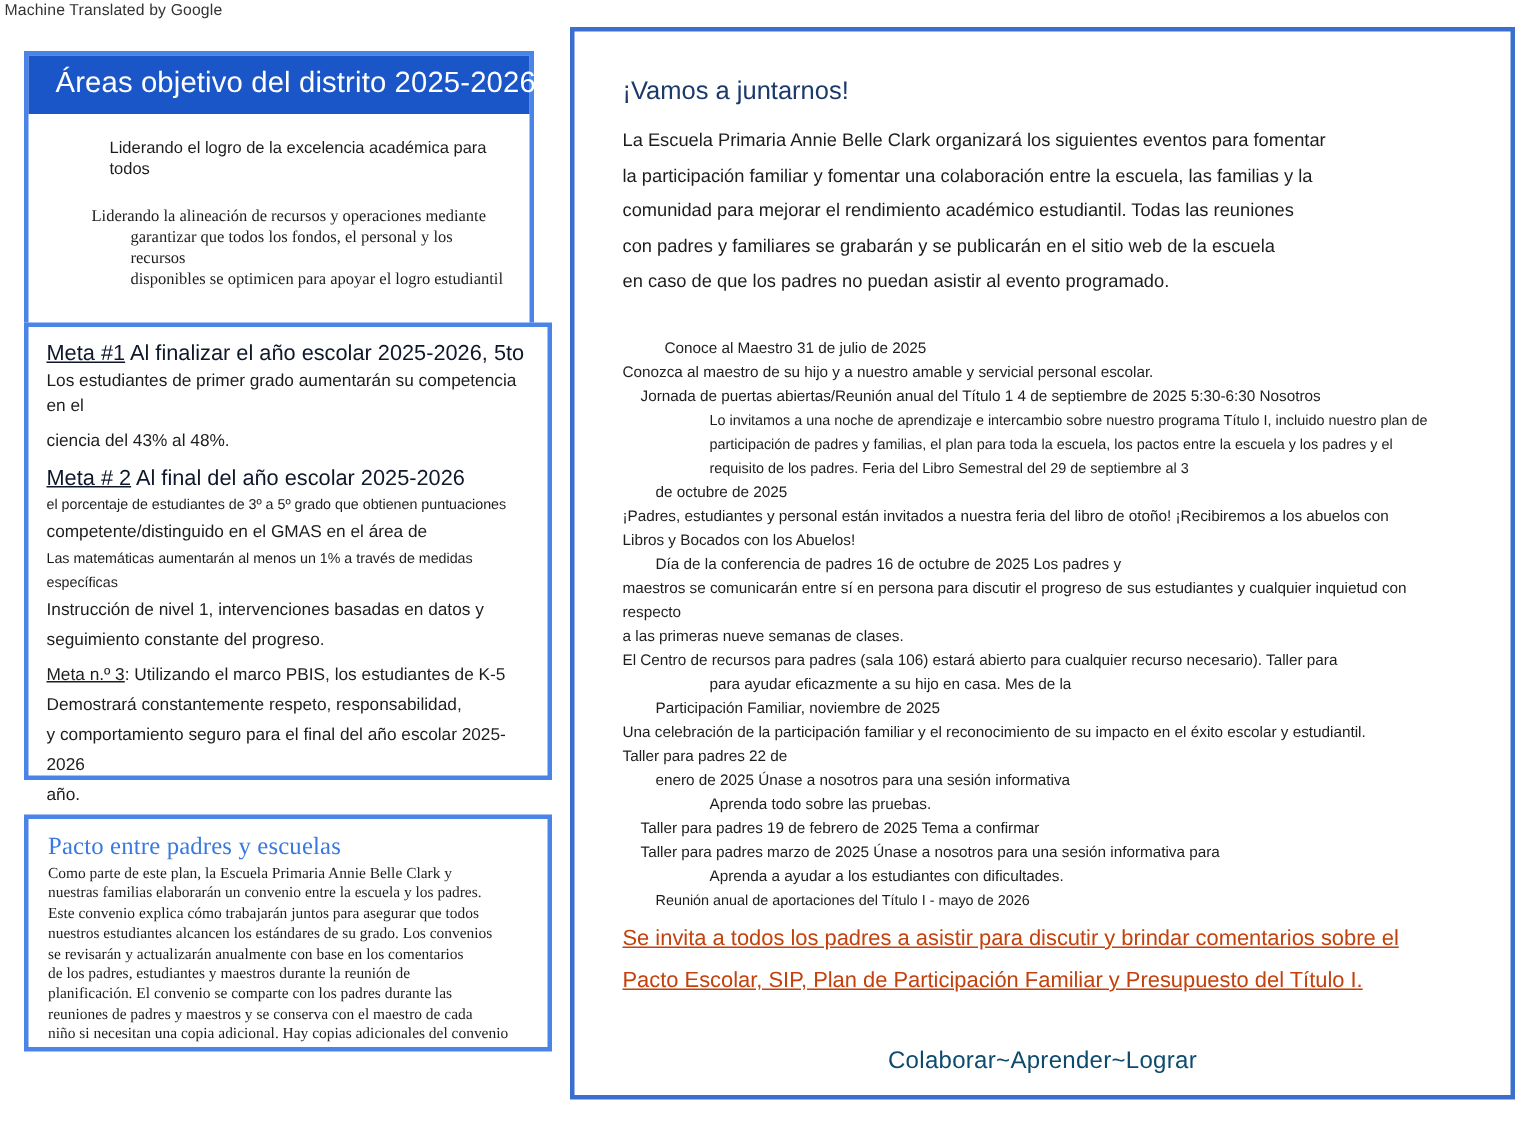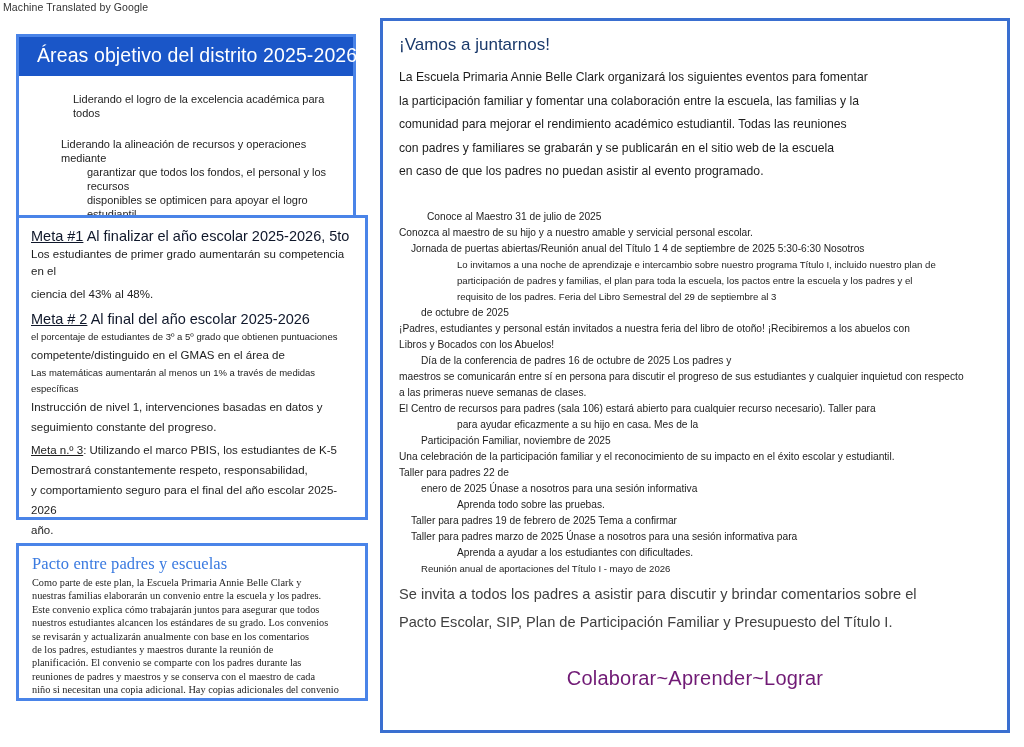--- a/index.html
+++ b/index.html
@@ -39,21 +39,21 @@
   
   #district-panel{ left:16px; top:34px; width:340px; height:196px; }
   #district-panel .panel-head{font-size:19.5px;}
   .bullet{
     font-size:11px;
     line-height:14px;
     color:#1d1d1d;
     margin:0;
   }
   .bullet.b1{ margin:16px 0 0 40px; }
-  .bullet.b2{ margin:17px 0 0 28px; text-indent:0; }
+  .bullet.b2{ margin:17px 0 0 28px; text-indent:0;font-family:Liberation Serif, serif; }
   .bullet.b2 .ind{ display:block; margin-left:26px; }
   .bullet.b3{ margin:35px 0 0 28px; }
   .bullet.b3 .ind{ display:block; margin-left:26px; }
 
   #goals-panel{ left:16px; top:215px; width:352px; height:305px; }
   #goals-panel .panel-head{font-size:21px;padding:8px 0 10px 16px;}
   #goals-panel .panel-body{padding:9px 12px 0 12px;}
   .goal-title{
     font-size:14.5px;line-height:18px;color:#0f172a;margin:0 0 1px 0;
   }
@@ -68,45 +68,45 @@
   #compact-panel .panel-body{padding:8px 13px 0 13px;}
   .compact-title{
     font-size:16.5px;color:#3a7ae0;font-weight:400;margin:0 0 2px 0;letter-spacing:.1px;
   }
   .compact-text{font-size:10.3px;line-height:13.4px;color:#1d1d1d;margin:0;}
 
   
   #meet-panel{
     left:380px; top:18px; width:630px; height:715px;
     border:3px solid #3a6fd0;
-    padding:0;
+    padding:16px;
   }
   #meet-panel .inner{padding:14px 16px 0 16px;}
   .meet-title{
     font-size:17px;color:#1b3a6b;margin:0 0 14px 0;font-weight:400;
   }
   .meet-intro{
     font-size:12.2px;line-height:17.6px;color:#1d1d1d;margin:0 0 6px 0;
   }
   .spacer-lg{height:22px;}
 
   .ev{ color:#1d1d1d; margin:0; }
   .ev.s9 { font-size:9.6px;  line-height:16px; }
   .ev.s10{ font-size:10.2px; line-height:16px; }
   .i0{margin-left:0;}
   .i1{margin-left:12px;}
   .i2{margin-left:28px;}
   .i3{margin-left:58px;}
   .i4{margin-left:22px;}
 
   .closing{
-    font-size:14.6px;line-height:22px;color:#404040;margin:6px 0 0 0;
+    font-size:14.6px;line-height:22px;color:#c2410c;margin:6px 0 0 0;text-decoration:underline;
   }
   .tagline{
-    font-size:20px;color:#701a75;text-align:center;
+    font-size:16px;color:#0c4a6e;text-align:center;
     margin:34px 0 0 0;letter-spacing:.2px;
   }
 </style>
 </head>
 <body>
 
 <div class="mt-banner">Machine Translated by Google</div>
 
 <section class="panel" id="district-panel">
   <div class="panel-head">Áreas objetivo del distrito 2025-2026</div>

